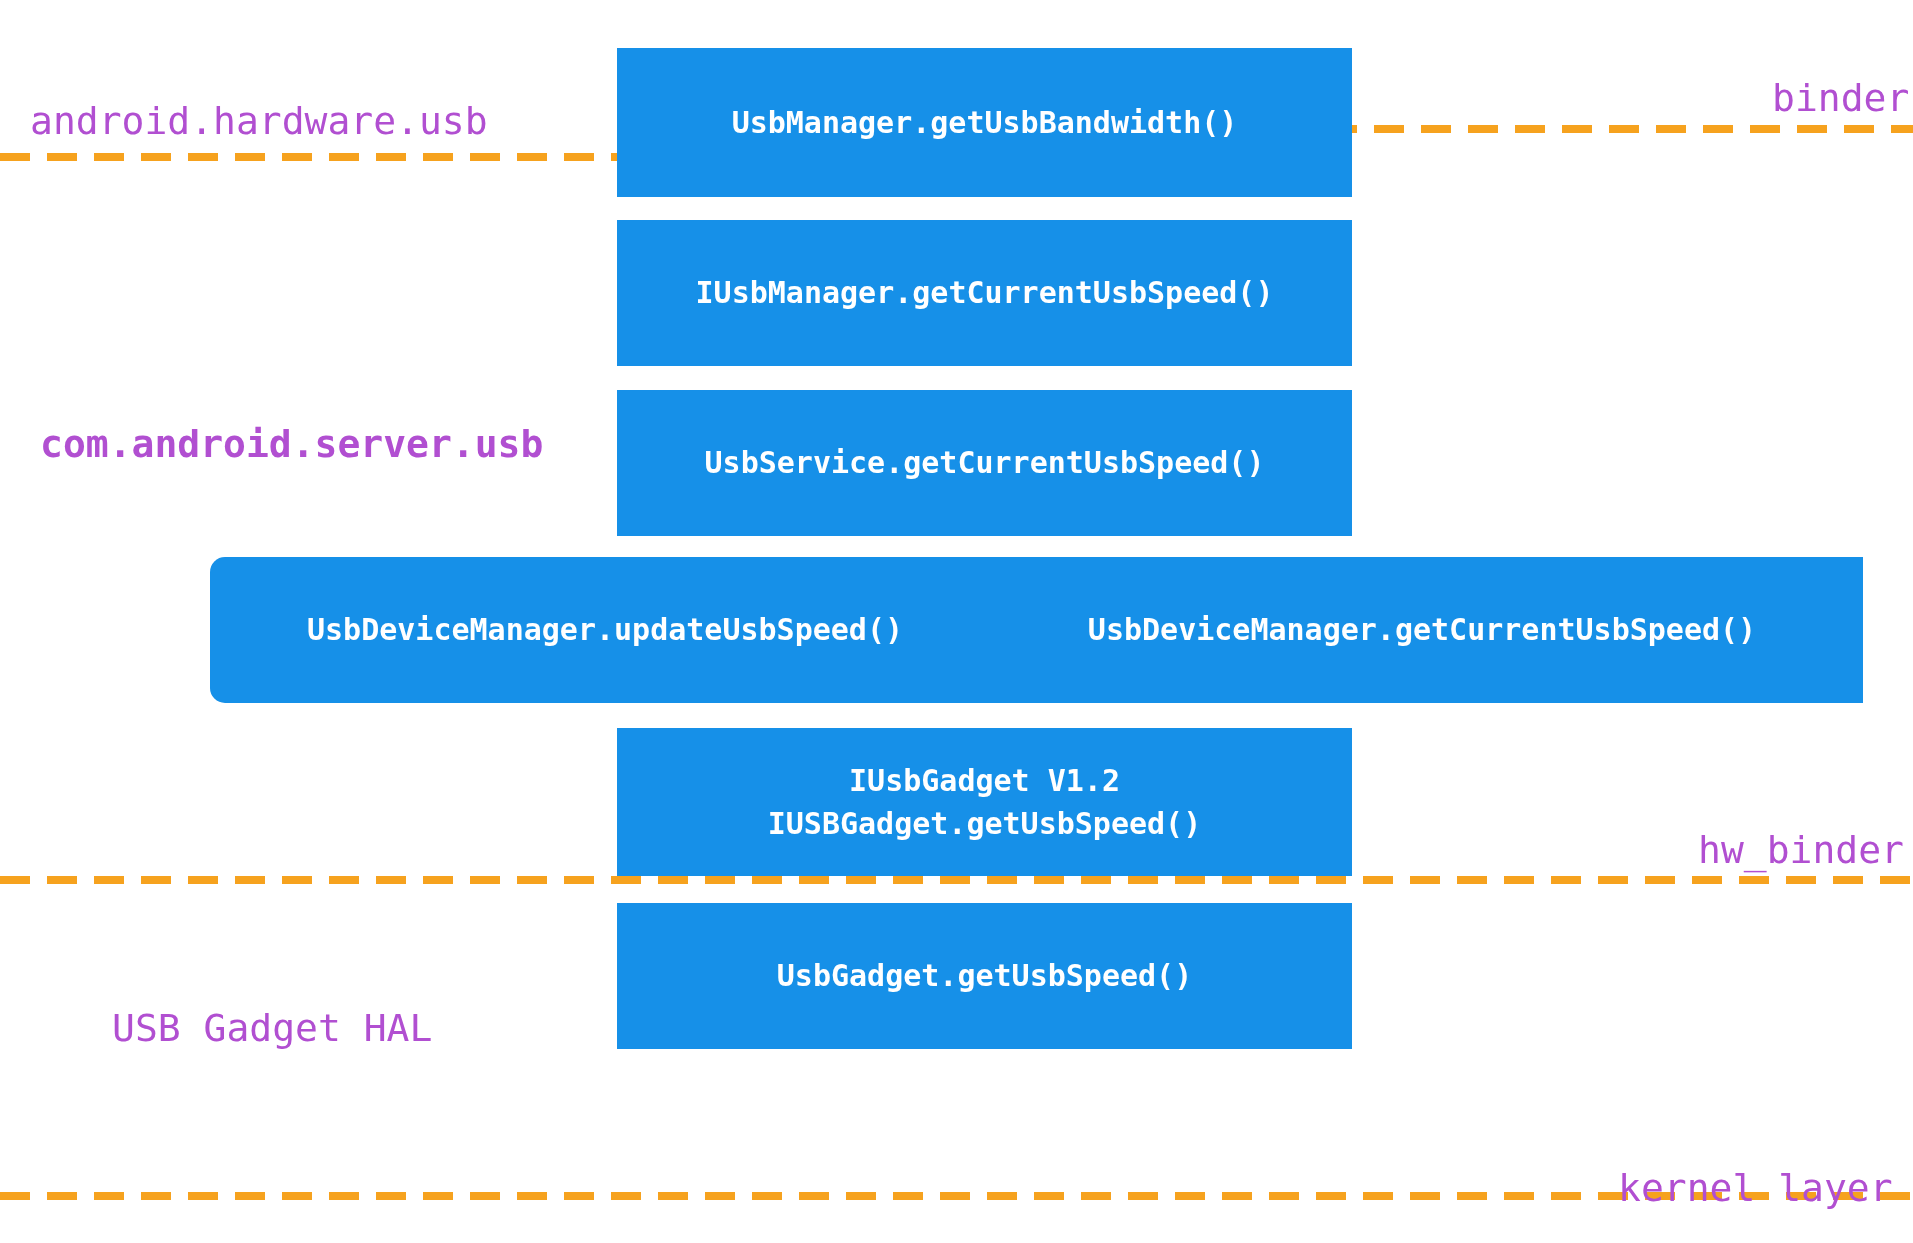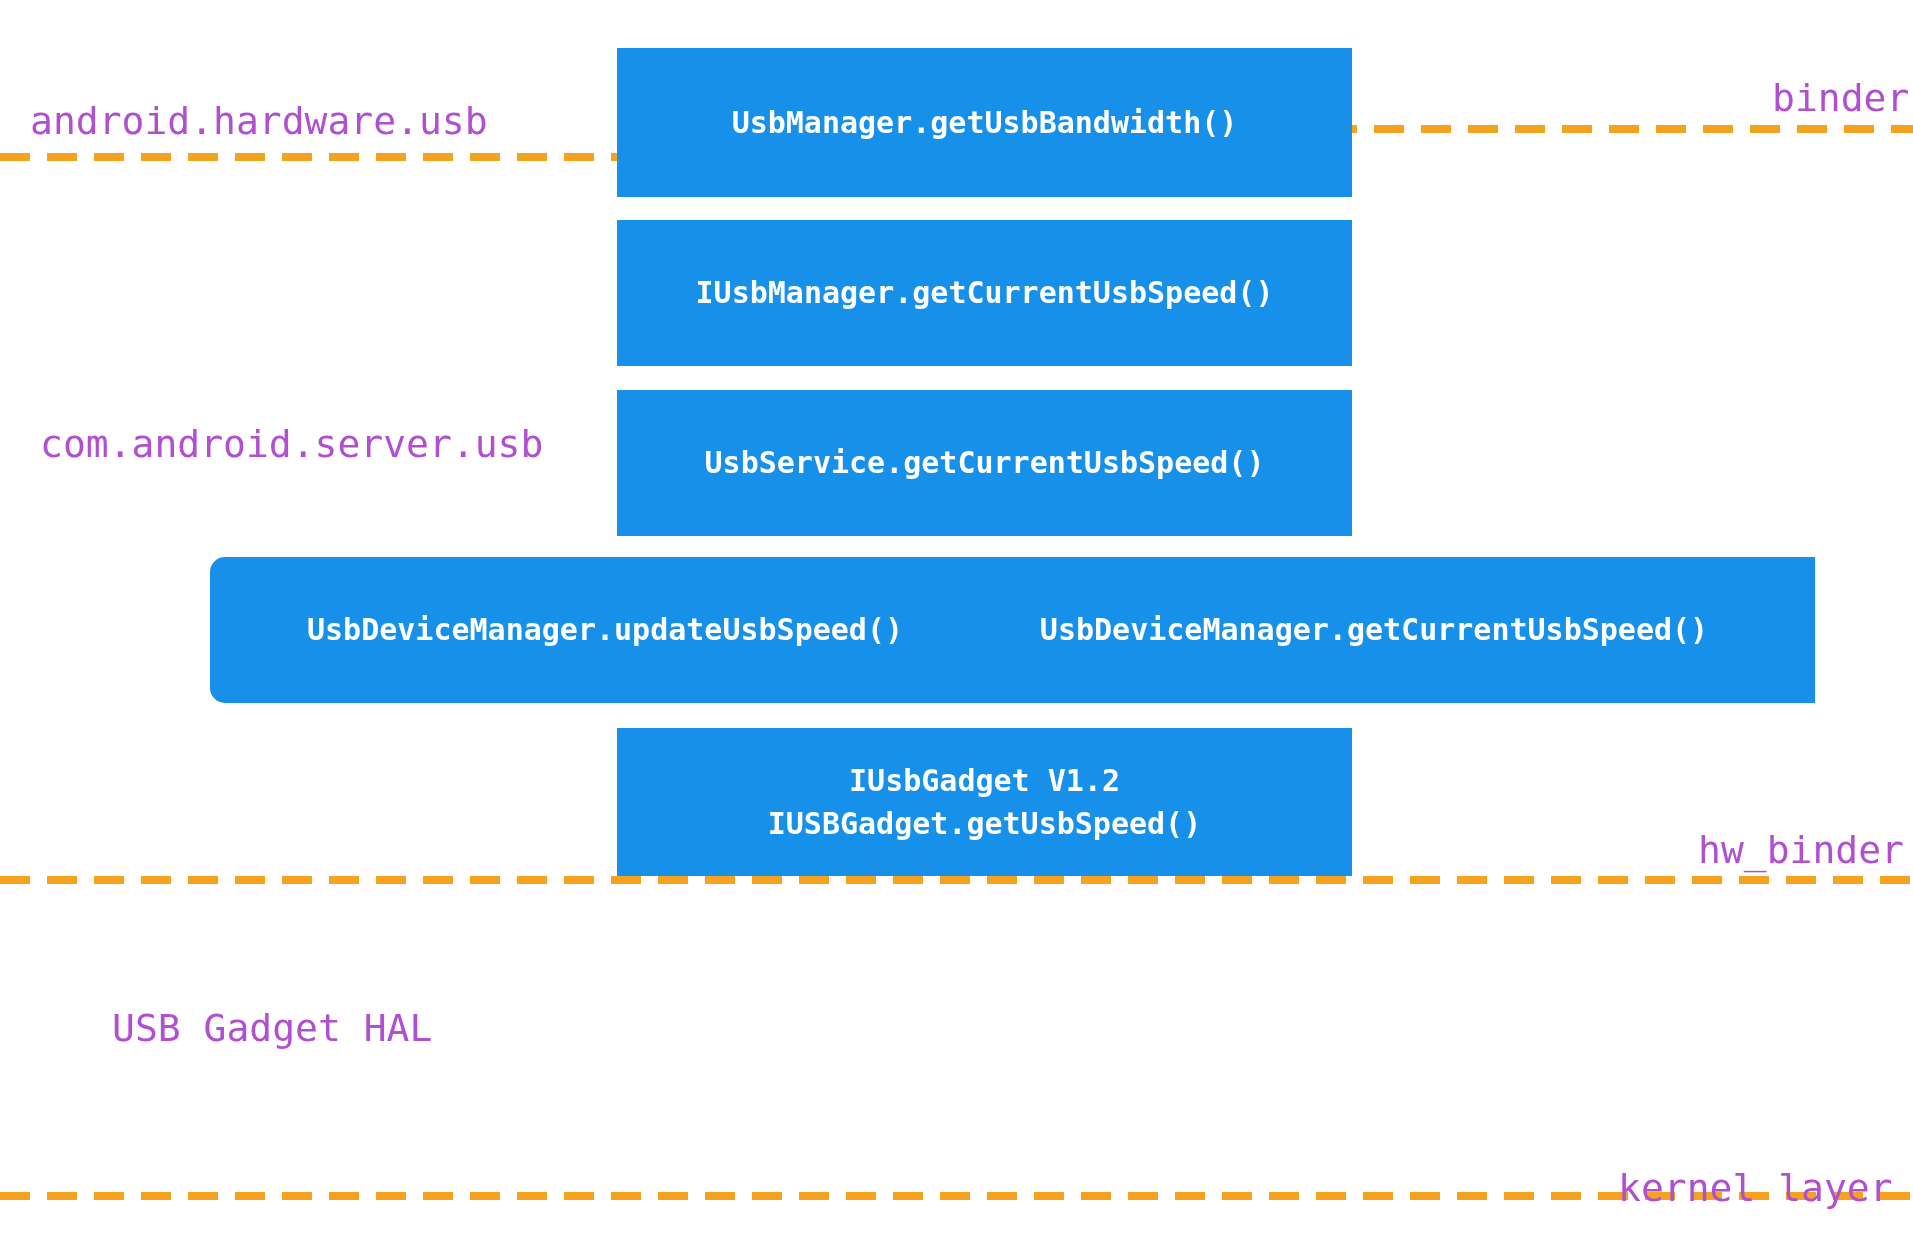--- a/index.html
+++ b/index.html
@@ -43,29 +43,29 @@
     height: 8px;
     z-index: 1;
     background-image: repeating-linear-gradient(90deg, #f6a21e 0 30px, transparent 30px 47px);
   }
 
   
   #box-usb-manager        { left: 617px;  top: 48px;   width: 735px; height: 149px; }
   #box-iusb-manager       { left: 617px;  top: 220px;  width: 735px; height: 146px; }
   #box-usb-service        { left: 617px;  top: 390px;  width: 735px; height: 146px; justify-content: center; }
   #box-update-usb-speed   { left: 210px;  top: 557px;  width: 790px; height: 146px; border-radius: 15px; }
-  #box-get-current-speed  { left: 933px;  top: 557px;  width: 882px; height: 146px; }
+  #box-get-current-speed  { left: 981px;  top: 557px;  width: 882px; height: 146px; }
   #box-iusb-gadget        { left: 617px;  top: 728px;  width: 735px; height: 148px; }
   #box-usb-gadget         { left: 617px;  top: 903px;  width: 735px; height: 146px; }
   #box-usb-udc            { left: 617px;  top: 1070px; width: 735px; height: 149px; }
 
   
   #label-android-hardware-usb { left: 30px;   top: 99px;   }
   #label-binder               { left: 1772px; top: 76px;   }
-  #label-com-android-server   { left: 40px;   top: 422px;  }
+  #label-com-android-server   { left: 40px;   top: 422px; font-weight: bold;  }
   #label-hw-binder            { left: 1698px; top: 828px;  }
   #label-usb-gadget-hal       { left: 112px;  top: 1006px; }
   #label-kernel-layer         { left: 1618px; top: 1166px; }
 
   
   #line-binder-left   { left: 0;      top: 153px;  width: 620px;  }
   #line-binder-right  { left: 1327px; top: 125px;  width: 586px;  }
   #line-hw-binder     { left: 0;      top: 876px;  width: 1913px; }
   #line-kernel        { left: 0;      top: 1192px; width: 1913px; }
 </style>
@@ -104,15 +104,18 @@
 
   <div class="box" id="box-get-current-speed">
     <span>UsbDeviceManager.getCurrentUsbSpeed()</span>
   </div>
 
   <div class="box" id="box-iusb-gadget">
     <span>IUsbGadget V1.2</span>
     <span>IUSBGadget.getUsbSpeed()</span>
   </div>
 
+  <div class="box" id="box-usb-gadget">
+    <span>UsbGadget.getUsbSpeed()</span>
+  </div>
 
 
 </div>
 
 </body></html>

